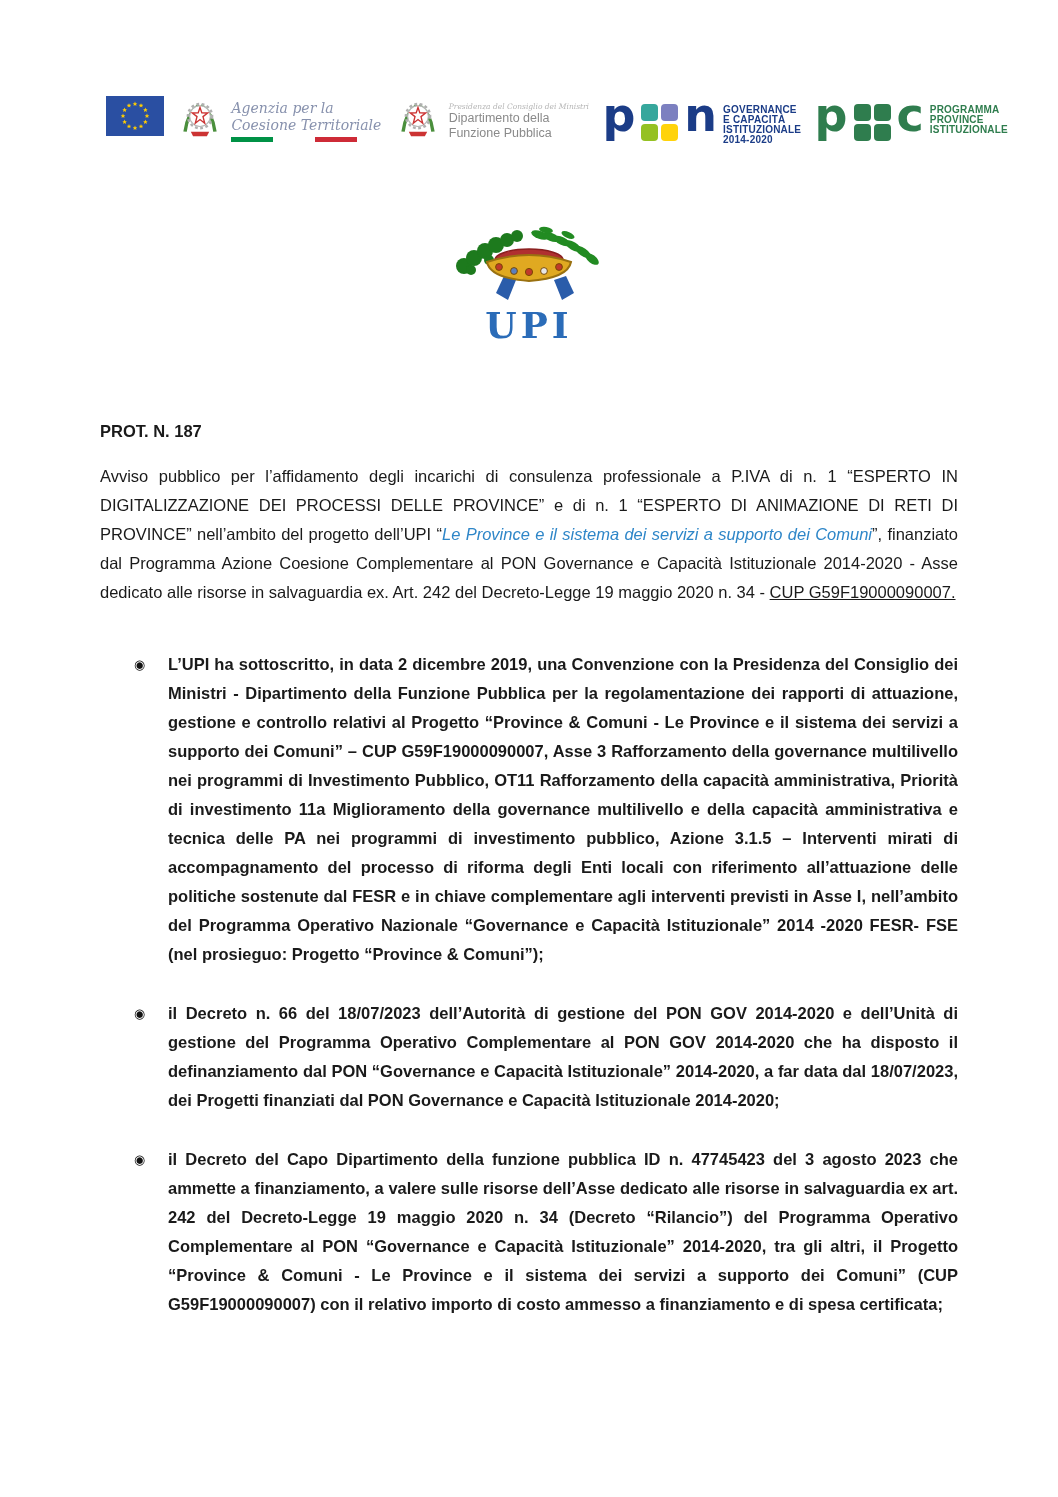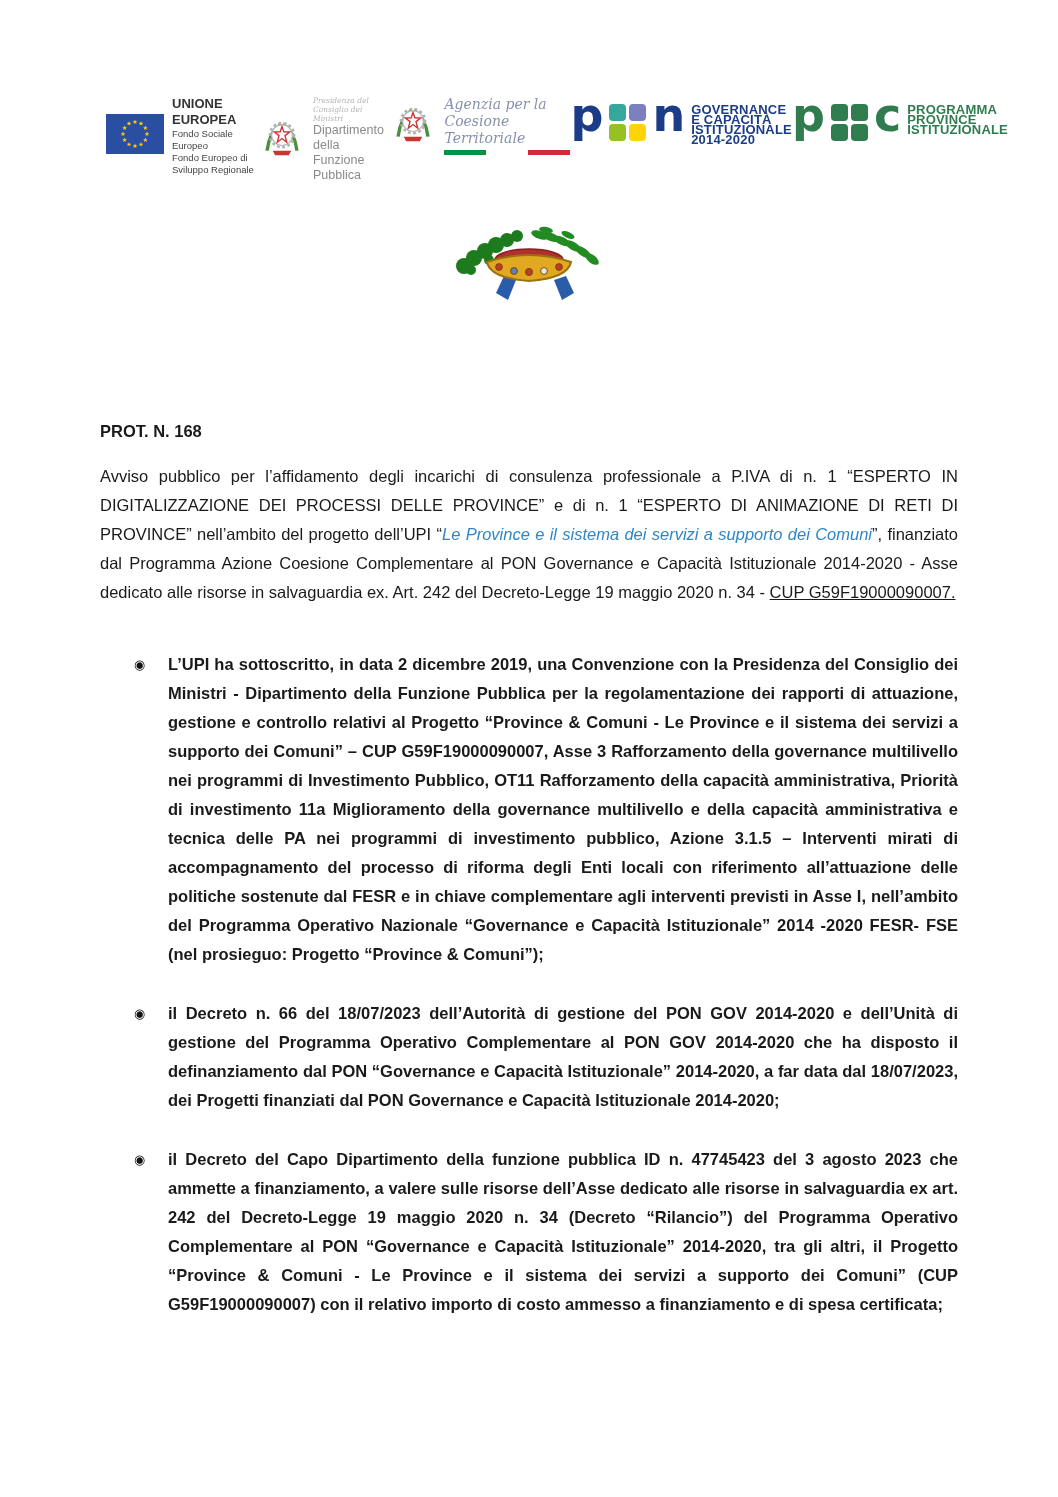--- a/index.html
+++ b/index.html
@@ -42,21 +42,21 @@
     font-family: "DejaVu Sans", sans-serif; font-weight: bold;
     font-size: 46px; line-height: 38px;
   }
   .pon-letter { color: #1b3c87; }
   .poc-letter { color: #2f7d4e; }
   .sq-grid {
     display: grid; grid-template-columns: 17px 17px; grid-template-rows: 17px 17px;
     gap: 3px; margin-top: 8px;
   }
   .sq { border-radius: 4px; }
-  .logo-caption { font-size: 13px; font-weight: bold; line-height: 10px; margin-top: 9px; letter-spacing: .2px; }
+  .logo-caption { font-size: 10px; font-weight: bold; line-height: 10px; margin-top: 9px; letter-spacing: .2px; }
   .pon-caption { color: #1b3c87; }
   .poc-caption { color: #2f7d4e; }
 
   
   .upi-wrap { position: absolute; top: 208px; left: 0; right: 0; text-align: center; }
   .upi-text {
     font-family: "DejaVu Serif", serif; font-weight: bold;
     font-size: 36px; color: #2b6cb8; letter-spacing: 4px; margin-top: -4px;
   }
 
@@ -101,64 +101,59 @@
           <use href="#eustar" transform="translate(39.4,26)"></use>
           <use href="#eustar" transform="translate(35,30.4)"></use>
           <use href="#eustar" transform="translate(29,32)"></use>
           <use href="#eustar" transform="translate(23,30.4)"></use>
           <use href="#eustar" transform="translate(18.6,26)"></use>
           <use href="#eustar" transform="translate(17,20)"></use>
           <use href="#eustar" transform="translate(18.6,14)"></use>
           <use href="#eustar" transform="translate(23,9.6)"></use>
         </svg>
       </span>
-      <span class="eu-text">
-        <div class="eu-title">UNIONE EUROPEA</div>
-        <div class="eu-line">Fondo Sociale Europeo</div>
-        <div class="eu-line">Fondo Europeo di Sviluppo Regionale</div>
-      </span>
     </div>
 
     <div class="logo">
       <span>
         <svg width="46" height="46" viewBox="0 0 40 40">
           <path d="M7,31 Q9,15 19,8" stroke="#4a8f3c" stroke-width="3" fill="none"></path>
           <path d="M33,31 Q31,15 21,8" stroke="#4a8f3c" stroke-width="3" fill="none"></path>
           <circle cx="20" cy="17.5" r="10.5" fill="none" stroke="#b0b0b0" stroke-width="2.2" stroke-dasharray="2.4,2.2"></circle>
           <circle cx="20" cy="17.5" r="9" fill="#ffffff" stroke="#b8b8b8" stroke-width="1"></circle>
           <polygon points="20,10 21.6,14.7 26.7,14.8 22.6,17.9 24.1,23.7 20,20.5 15.9,23.7 17.4,17.9 13.3,14.8 18.4,14.7" fill="#ffffff" stroke="#cc3333" stroke-width="1.2"></polygon>
           <path d="M12,31 L28,31 L26,35 L14,35 Z" fill="#cc3333"></path>
         </svg>
       </span>
-      <span class="dip-text">
-        <div class="dip-script">Presidenza del Consiglio dei Ministri</div>
-        <div class="dip-line">Dipartimento della</div>
-        <div class="dip-line">Funzione Pubblica</div>
+      <span>
+        <div class="script-text">Agenzia per la</div>
+        <div class="script-text">Coesione Territoriale</div>
+        <div class="tricolor-bar">
+          <span style="background:#009246"></span>
+            <span style="background:#ffffff"></span>
+            <span style="background:#ce2b37"></span>
+        </div>
       </span>
     </div>
 
     <div class="logo">
       <span>
         <svg width="46" height="46" viewBox="0 0 40 40">
           <path d="M7,31 Q9,15 19,8" stroke="#4a8f3c" stroke-width="3" fill="none"></path>
           <path d="M33,31 Q31,15 21,8" stroke="#4a8f3c" stroke-width="3" fill="none"></path>
           <circle cx="20" cy="17.5" r="10.5" fill="none" stroke="#b0b0b0" stroke-width="2.2" stroke-dasharray="2.4,2.2"></circle>
           <circle cx="20" cy="17.5" r="9" fill="#ffffff" stroke="#b8b8b8" stroke-width="1"></circle>
           <polygon points="20,10 21.6,14.7 26.7,14.8 22.6,17.9 24.1,23.7 20,20.5 15.9,23.7 17.4,17.9 13.3,14.8 18.4,14.7" fill="#ffffff" stroke="#cc3333" stroke-width="1.2"></polygon>
           <path d="M12,31 L28,31 L26,35 L14,35 Z" fill="#cc3333"></path>
         </svg>
       </span>
-      <span>
-        <div class="script-text">Agenzia per la</div>
-        <div class="script-text">Coesione Territoriale</div>
-        <div class="tricolor-bar">
-          <span style="background:#009246"></span>
-            <span style="background:#ffffff"></span>
-            <span style="background:#ce2b37"></span>
-        </div>
+      <span class="dip-text">
+        <div class="dip-script">Presidenza del Consiglio dei Ministri</div>
+        <div class="dip-line">Dipartimento della</div>
+        <div class="dip-line">Funzione Pubblica</div>
       </span>
     </div>
 
     <div class="pon-logo">
       <span class="big-letter pon-letter">p</span>
       <span class="sq-grid">
         <span class="sq" style="background:#36a79c"></span>
         <span class="sq" style="background:#7c80c0"></span>
         <span class="sq" style="background:#95c122"></span>
         <span class="sq" style="background:#ffd30a"></span>
@@ -220,26 +215,27 @@
 
         <ellipse cx="85" cy="52" rx="34" ry="11" fill="#b03030" stroke="#8a1f1f" stroke-width="1.5"></ellipse>
         <path d="M43,54 Q85,40 127,54 Q124,70 85,73 Q46,70 43,54 Z" fill="#e0a921" stroke="#9a7110" stroke-width="2"></path>
         <circle cx="55" cy="59" r="3.4" fill="#c0392b" stroke="#7a4a00"></circle>
         <circle cx="70" cy="63" r="3.4" fill="#5b7fbf" stroke="#7a4a00"></circle>
         <circle cx="85" cy="64" r="3.6" fill="#c0392b" stroke="#7a4a00"></circle>
         <circle cx="100" cy="63" r="3.4" fill="#e6e6e6" stroke="#7a4a00"></circle>
         <circle cx="115" cy="59" r="3.4" fill="#c0392b" stroke="#7a4a00"></circle>
       </svg>
     </span>
+    <div class="upi-text">UPI</div>
   </div>
 
   <div class="content">
 
 
-    <div class="prot">PROT. N. 168</div>
+    <div class="prot">PROT. N. 187</div>
 
     <p class="intro"><span>Avviso pubblico per l’affidamento degli incarichi di consulenza professionale a P.IVA di n. 1 “ESPERTO IN DIGITALIZZAZIONE DEI PROCESSI DELLE PROVINCE” e di n. 1 “ESPERTO DI ANIMAZIONE DI RETI DI PROVINCE” nell’ambito del progetto dell’UPI “</span><span class="highlight">Le Province e il sistema dei servizi a supporto dei Comuni</span><span>”, finanziato dal Programma Azione Coesione Complementare al PON Governance e Capacità Istituzionale 2014-2020 - Asse dedicato alle risorse in salvaguardia ex. Art. 242 del Decreto-Legge 19 maggio 2020 n. 34 - </span><span class="cup-underline">CUP G59F19000090007.</span></p>
 
 
 
     <ul class="bullets">
       <li>
         <span class="bullet-mark">◉</span>
         <span class="li-text">L’UPI ha sottoscritto, in data 2 dicembre 2019, una Convenzione con la Presidenza del Consiglio dei Ministri - Dipartimento della Funzione Pubblica per la regolamentazione dei rapporti di attuazione, gestione e controllo relativi al Progetto “Province &amp; Comuni - Le Province e il sistema dei servizi a supporto dei Comuni” – CUP G59F19000090007, Asse 3 Rafforzamento della governance multilivello nei programmi di Investimento Pubblico, OT11 Rafforzamento della capacità amministrativa, Priorità di investimento 11a Miglioramento della governance multilivello e della capacità amministrativa e tecnica delle PA nei programmi di investimento pubblico, Azione 3.1.5 – Interventi mirati di accompagnamento del processo di riforma degli Enti locali con riferimento all’attuazione delle politiche sostenute dal FESR e in chiave complementare agli interventi previsti in Asse I, nell’ambito del Programma Operativo Nazionale “Governance e Capacità Istituzionale” 2014 -2020 FESR- FSE (nel prosieguo: Progetto “Province &amp; Comuni”);</span>
       </li>

